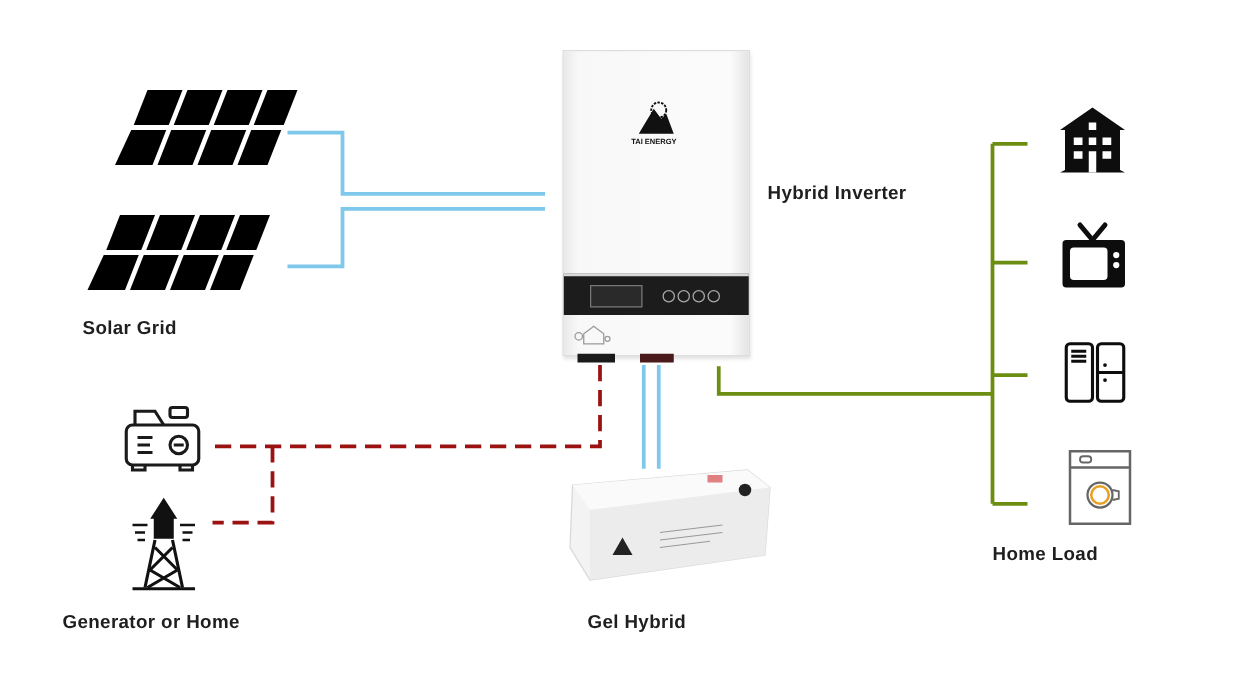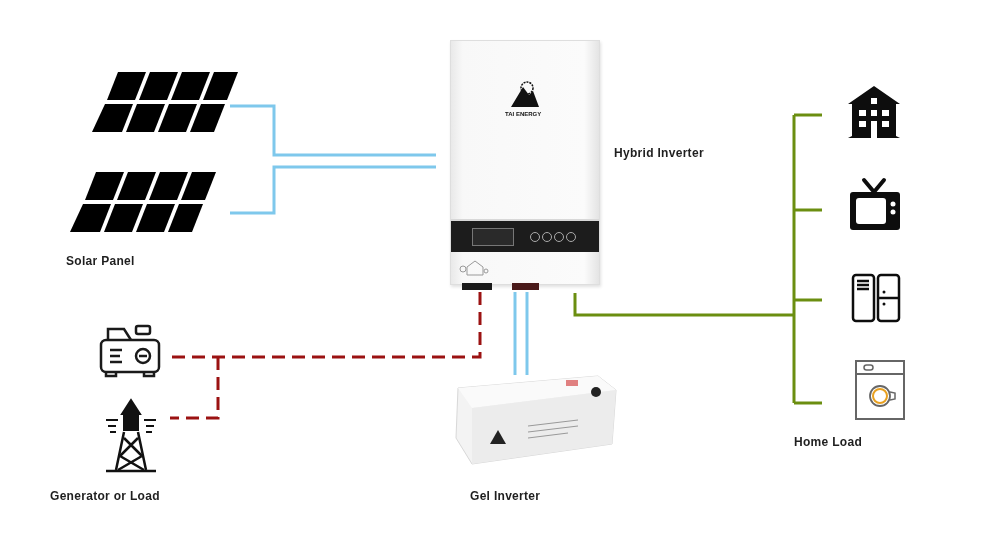--- a/index.html
+++ b/index.html
@@ -1,18 +1,18 @@
 <!DOCTYPE html>
 <html><head>
 <meta charset="utf-8">
 <style>
   html, body { margin:0; padding:0; background:#ffffff; }
   body { width:1008px; height:549px; position:relative; overflow:hidden; font-family:"Liberation Sans", sans-serif; }
   .abs { position:absolute; }
-  .label { position:absolute; font-weight:bold; font-size:12px; color:#1f1f1f; letter-spacing:0.3px; white-space:nowrap; }
+  .label { position:absolute; font-weight:bold; font-size:15px; color:#1f1f1f; letter-spacing:0.3px; white-space:nowrap; }
   svg.layer { position:absolute; left:0; top:0; }
   .inverter { position:absolute; left:450px; top:40px; width:148px; height:243px; background:linear-gradient(90deg,#e9e9e9 0%,#f8f8f8 8%,#fbfbfb 90%,#e4e4e4 100%); border:1px solid #dedede; box-shadow:1px 2px 3px rgba(0,0,0,0.12); }
   .inv-panel { position:absolute; left:0; top:178px; width:148px; height:31px; background:#1c1c1c; border-top:2px solid #d8d8d8; }
   .inv-lcd { position:absolute; left:21px; top:7px; width:40px; height:16px; border:1px solid #777; background:#2a2a2a; }
   .inv-btn { position:absolute; top:11px; width:8px; height:8px; border-radius:50%; border:1px solid #aaa; }
   .inv-logo-text { position:absolute; left:54px; top:70px; font-size:6px; font-weight:bold; color:#111; }
   .port { position:absolute; height:7px; }
 </style>
 </head>
 <body>
@@ -61,21 +61,21 @@
     <polygon points="30,2 58,2 47,30 19,30"></polygon>
       <polygon points="62,2 90,2 79,30 51,30"></polygon>
     <polygon points="94,2 122,2 111,30 83,30"></polygon>
       <polygon points="126,2 150,2 139,30 115,30"></polygon>
     <polygon points="17,34 45,34 34,62 4,62"></polygon>
       <polygon points="49,34 77,34 66,62 38,62"></polygon>
     <polygon points="81,34 109,34 98,62 70,62"></polygon>
       <polygon points="113,34 137,34 126,62 102,62"></polygon>
   </g>
 </svg>
-<div class="label" style="left:66px;top:254px">Solar Panel</div>
+<div class="label" style="left:66px;top:254px">Solar Grid</div>
 
 <div class="inverter">
   <svg class="abs" style="left:58px;top:38px" width="32" height="30" viewBox="0 0 32 30">
     <circle cx="18" cy="9" r="6" fill="none" stroke="#111" stroke-width="1.5" stroke-dasharray="2,1"></circle>
     <polygon points="2,28 14,8 20,16 24,12 30,28" fill="#111"></polygon>
   </svg>
   <div class="inv-logo-text">TAI ENERGY</div>
   <div class="inv-panel">
     <div class="inv-lcd"></div>
     <div class="inv-btn" style="left:79px"></div>
@@ -118,36 +118,36 @@
       <line x1="48" y1="28" x2="56" y2="28"></line>
     <line x1="12" y1="34" x2="18" y2="34"></line>
       <line x1="48" y1="34" x2="54" y2="34"></line>
   </g>
   <g fill="none" stroke="#111" stroke-width="2.5">
     <path d="M26,34 L18,72 M40,34 L48,72"></path>
     <path d="M26,40 L44,58 M40,40 L22,58 M22,58 L46,72 M44,58 L20,72"></path>
     <line x1="8" y1="73" x2="58" y2="73"></line>
   </g>
 </svg>
-<div class="label" style="left:50px;top:489px">Generator or Load</div>
+<div class="label" style="left:50px;top:489px">Generator or Home</div>
 
 <svg class="abs" style="left:448px;top:368px" width="176" height="104" viewBox="0 0 176 104">
   <polygon points="10,20 150,8 168,22 164,76 24,96 8,70" fill="#f3f3f3" stroke="#d8d8d8"></polygon>
   <polygon points="10,20 150,8 168,22 24,40" fill="#fafafa"></polygon>
   <polygon points="24,40 168,22 164,76 24,96" fill="#ececec"></polygon>
   <circle cx="148" cy="24" r="5" fill="#222"></circle>
   <rect x="118" y="12" width="12" height="6" fill="#e08080"></rect>
   <polygon points="42,76 50,62 58,76" fill="#222"></polygon>
   <g stroke="#999" stroke-width="1">
     <line x1="80" y1="58" x2="130" y2="52"></line>
       <line x1="80" y1="64" x2="130" y2="58"></line>
     <line x1="80" y1="70" x2="120" y2="65"></line>
   </g>
 </svg>
-<div class="label" style="left:470px;top:489px">Gel Inverter</div>
+<div class="label" style="left:470px;top:489px">Gel Hybrid</div>
 
 <svg class="abs" style="left:846px;top:84px" width="56" height="58" viewBox="0 0 56 58">
   <path d="M28,2 L54,20 L50,20 L50,52 L54,54 L2,54 L6,52 L6,20 L2,20 Z" fill="#0d0d0d"></path>
   <g fill="#fff">
     <rect x="25" y="14" width="6" height="6"></rect>
     <rect x="13" y="26" width="7" height="6"></rect>
       <rect x="25" y="26" width="6" height="6"></rect>
       <rect x="36" y="26" width="7" height="6"></rect>
     <rect x="13" y="37" width="7" height="6"></rect>
       <rect x="25" y="37" width="6" height="17"></rect>

